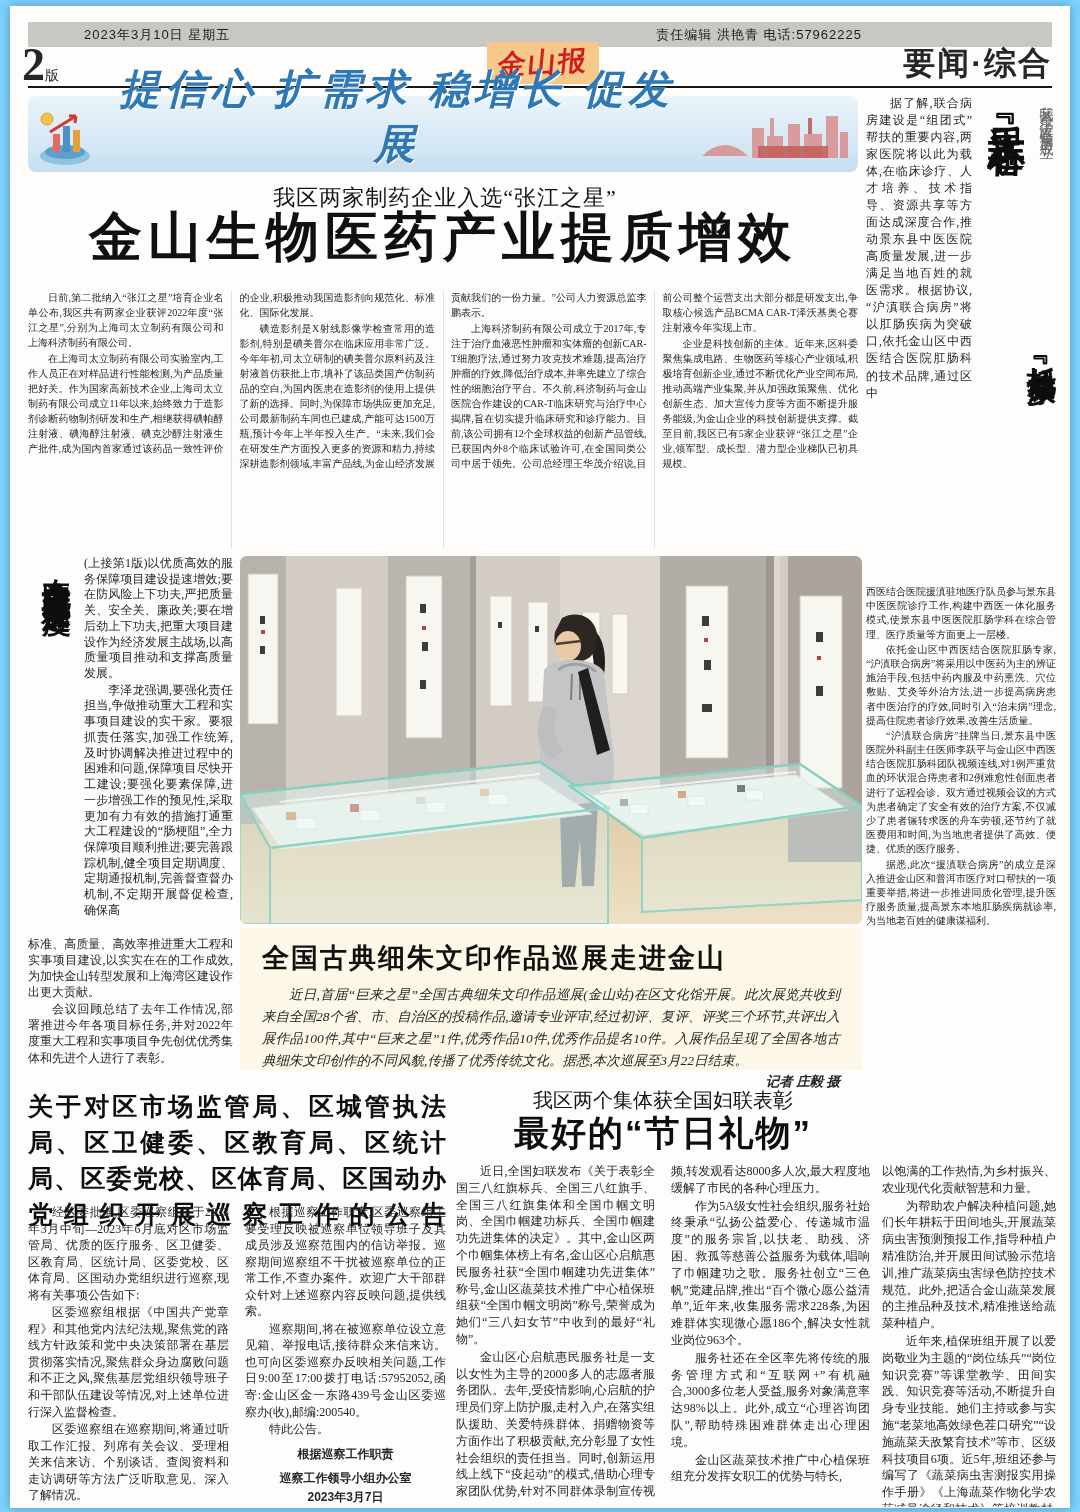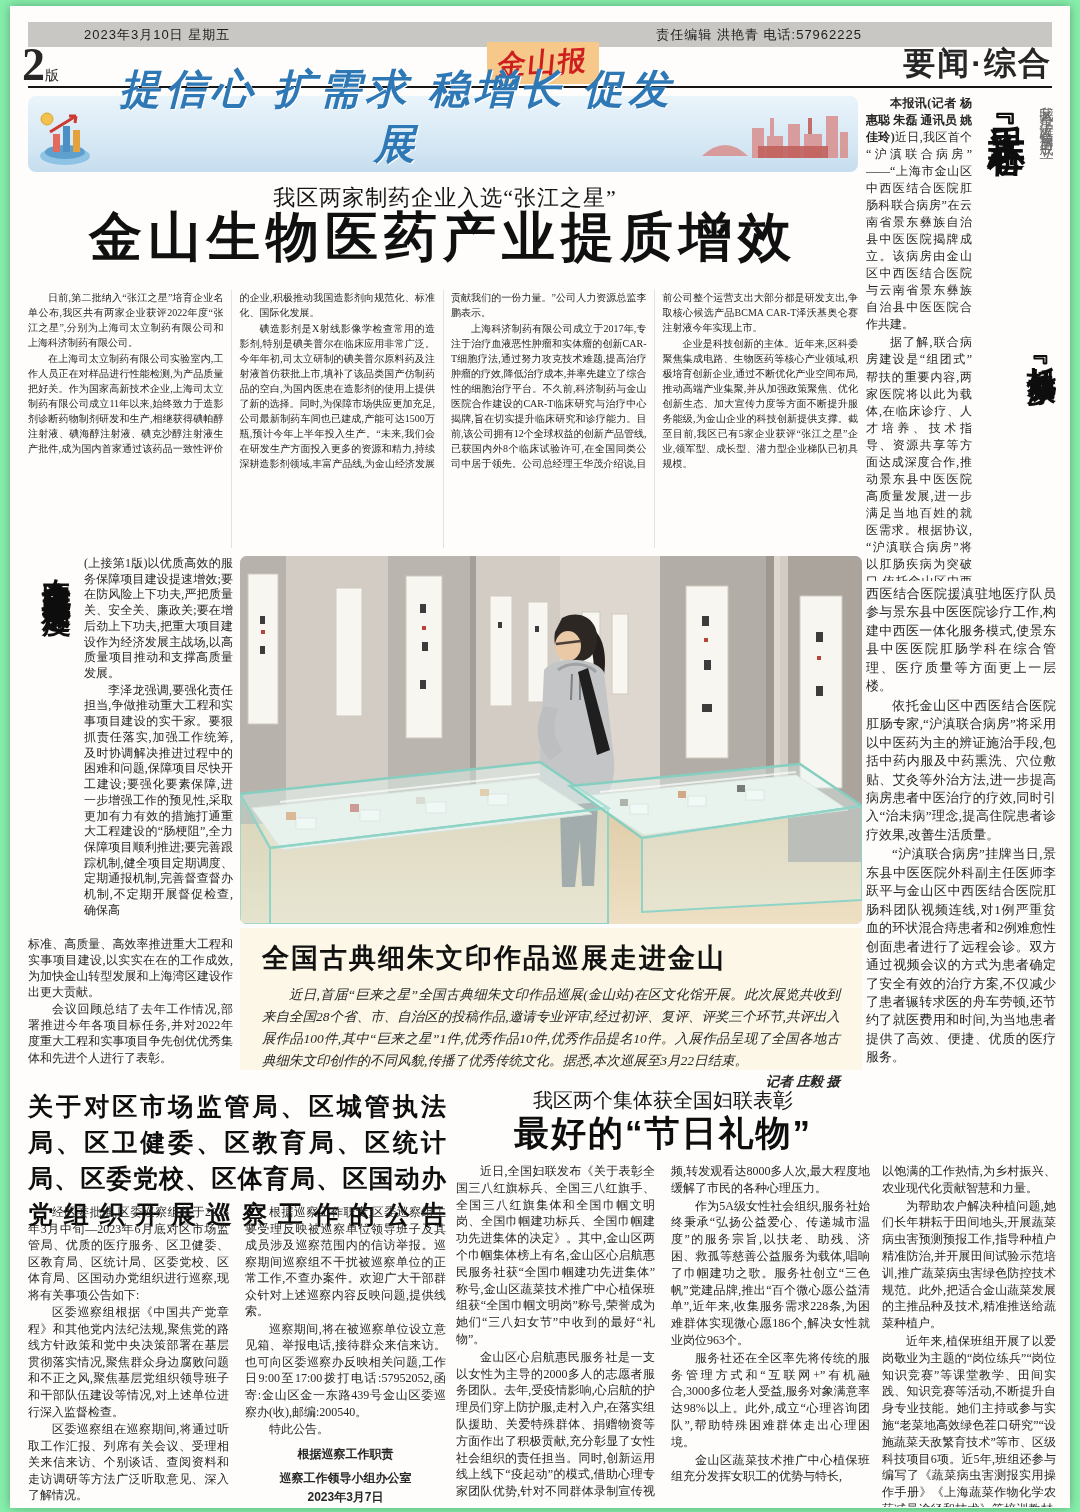--- a/index.html
+++ b/index.html
@@ -1,16 +1,16 @@
 <!DOCTYPE html>
 <html lang="zh"><head>
 <meta charset="utf-8">
 <style>
   html,body{margin:0;padding:0;background:#cfcecb;}
-  .page{position:relative;width:1080px;height:1512px;margin:0 auto;background:#86efac;overflow:hidden;
+  .page{position:relative;width:1080px;height:1512px;margin:0 auto;background:#7dd3fc;overflow:hidden;
         font-family:"Liberation Serif","DejaVu Serif",serif;color:#262626;}
   .sheet{position:absolute;left:10px;top:6px;width:1060px;height:1502px;background:#fefdfb;
          box-shadow:0 0 10px rgba(0,0,0,.3);}
   .abs{position:absolute;}
   .sans{font-family:"Liberation Sans","DejaVu Sans",sans-serif;}
   p{margin:0;text-indent:2em;}
   p.noindent{text-indent:0;}
   p.para{margin-bottom:1px;}
 
   
@@ -43,21 +43,21 @@
   
   .right-art{left:866px;top:95px;width:190px;}
   .ra-row1{display:flex;height:486px;overflow:hidden;}
   .ra-narrow{width:106px;font-size:12px;line-height:1.42;text-align:justify;overflow:hidden;}
   .ra-heads{flex:1;display:flex;justify-content:flex-end;}
   .vh-main1{writing-mode:vertical-rl;font-size:37px;font-weight:900;line-height:1;letter-spacing:3px;
             color:#0e0e0e;margin-left:3px;}
   .vh-col2{display:flex;flex-direction:column;margin-left:2px;}
   .vh-kicker{writing-mode:vertical-rl;font-size:14px;color:#6b6b6b;letter-spacing:3px;height:248px;}
   .vh-main2{writing-mode:vertical-rl;font-size:29px;font-weight:900;line-height:1;letter-spacing:2px;color:#0e0e0e;}
-  .ra-row2{margin-top:4px;height:484px;font-size:13px;line-height:1.42;text-align:justify;overflow:hidden;}
+  .ra-row2{margin-top:4px;height:484px;font-size:10px;line-height:1.42;text-align:justify;overflow:hidden;}
 
   
   .left-art{left:28px;top:556px;width:205px;}
   .la-row{display:flex;height:360px;overflow:hidden;}
   .la-head{writing-mode:vertical-rl;font-size:29px;font-weight:900;line-height:1.2;width:46px;
            letter-spacing:2px;color:#0e0e0e;}
   .la-narrow{flex:1;font-size:12px;line-height:1.31;text-align:justify;overflow:hidden;margin-left:10px;}
   .la-wide{margin-top:20px;height:150px;font-size:12px;line-height:1.34;text-align:justify;overflow:hidden;}
 
   
@@ -144,21 +144,20 @@
     <p class="para">在上海司太立制药有限公司实验室内,工作人员正在对样品进行性能检测,为产品质量把好关。作为国家高新技术企业,上海司太立制药有限公司成立11年以来,始终致力于造影剂诊断药物制剂研发和生产,相继获得碘帕醇注射液、碘海醇注射液、碘克沙醇注射液生产批件,成为国内首家通过该药品一致性评价的企业,积极推动我国造影剂向规范化、标准化、国际化发展。</p>
     <p class="para">碘造影剂是X射线影像学检查常用的造影剂,特别是碘美普尔在临床应用非常广泛。今年年初,司太立研制的碘美普尔原料药及注射液首仿获批上市,填补了该品类国产仿制药品的空白,为国内医患在造影剂的使用上提供了新的选择。同时,为保障市场供应更加充足,公司最新制药车间也已建成,产能可达1500万瓶,预计今年上半年投入生产。“未来,我们会在研发生产方面投入更多的资源和精力,持续深耕造影剂领域,丰富产品线,为金山经济发展贡献我们的一份力量。”公司人力资源总监李鹏表示。</p>
     <p class="para">上海科济制药有限公司成立于2017年,专注于治疗血液恶性肿瘤和实体瘤的创新CAR-T细胞疗法,通过努力攻克技术难题,提高治疗肿瘤的疗效,降低治疗成本,并率先建立了综合性的细胞治疗平台。不久前,科济制药与金山医院合作建设的CAR-T临床研究与治疗中心揭牌,旨在切实提升临床研究和诊疗能力。目前,该公司拥有12个全球权益的创新产品管线,已获国内外8个临床试验许可,在全国同类公司中居于领先。公司总经理王华茂介绍说,目前公司整个运营支出大部分都是研发支出,争取核心候选产品BCMA CAR-T泽沃基奥仑赛注射液今年实现上市。</p>
     <p class="para">企业是科技创新的主体。近年来,区科委聚焦集成电路、生物医药等核心产业领域,积极培育创新企业,通过不断优化产业空间布局,推动高端产业集聚,并从加强政策聚焦、优化创新生态、加大宣传力度等方面不断提升服务能级,为金山企业的科技创新提供支撑。截至目前,我区已有5家企业获评“张江之星”企业,领军型、成长型、潜力型企业梯队已初具规模。</p>
 
   </div>
 
   <div class="abs right-art">
     <div class="ra-row1">
       <div class="ra-narrow">
-        <p class="para"><b>本报讯(记者 杨惠聪 朱磊 通讯员 姚佳玲)</b><span>近日,我区首个“沪滇联合病房”——“上海市金山区中西医结合医院肛肠科联合病房”在云南省景东彝族自治县中医医院揭牌成立。该病房由金山区中西医结合医院与云南省景东彝族自治县中医医院合作共建。</span></p>
         <p class="para">据了解,联合病房建设是“组团式”帮扶的重要内容,两家医院将以此为载体,在临床诊疗、人才培养、技术指导、资源共享等方面达成深度合作,推动景东县中医医院高质量发展,进一步满足当地百姓的就医需求。根据协议,“沪滇联合病房”将以肛肠疾病为突破口,依托金山区中西医结合医院肛肠科的技术品牌,通过区中</p>
       </div>
       <div class="ra-heads">
         <div class="vh-main1 sans">千里『连心桥』</div>
         <div class="vh-col2">
           <div class="vh-kicker sans">我区首个『沪滇联合病房』成立</div>
           <div class="vh-main2 sans">托起『健康梦』</div>
         </div>
       </div>
     </div>

